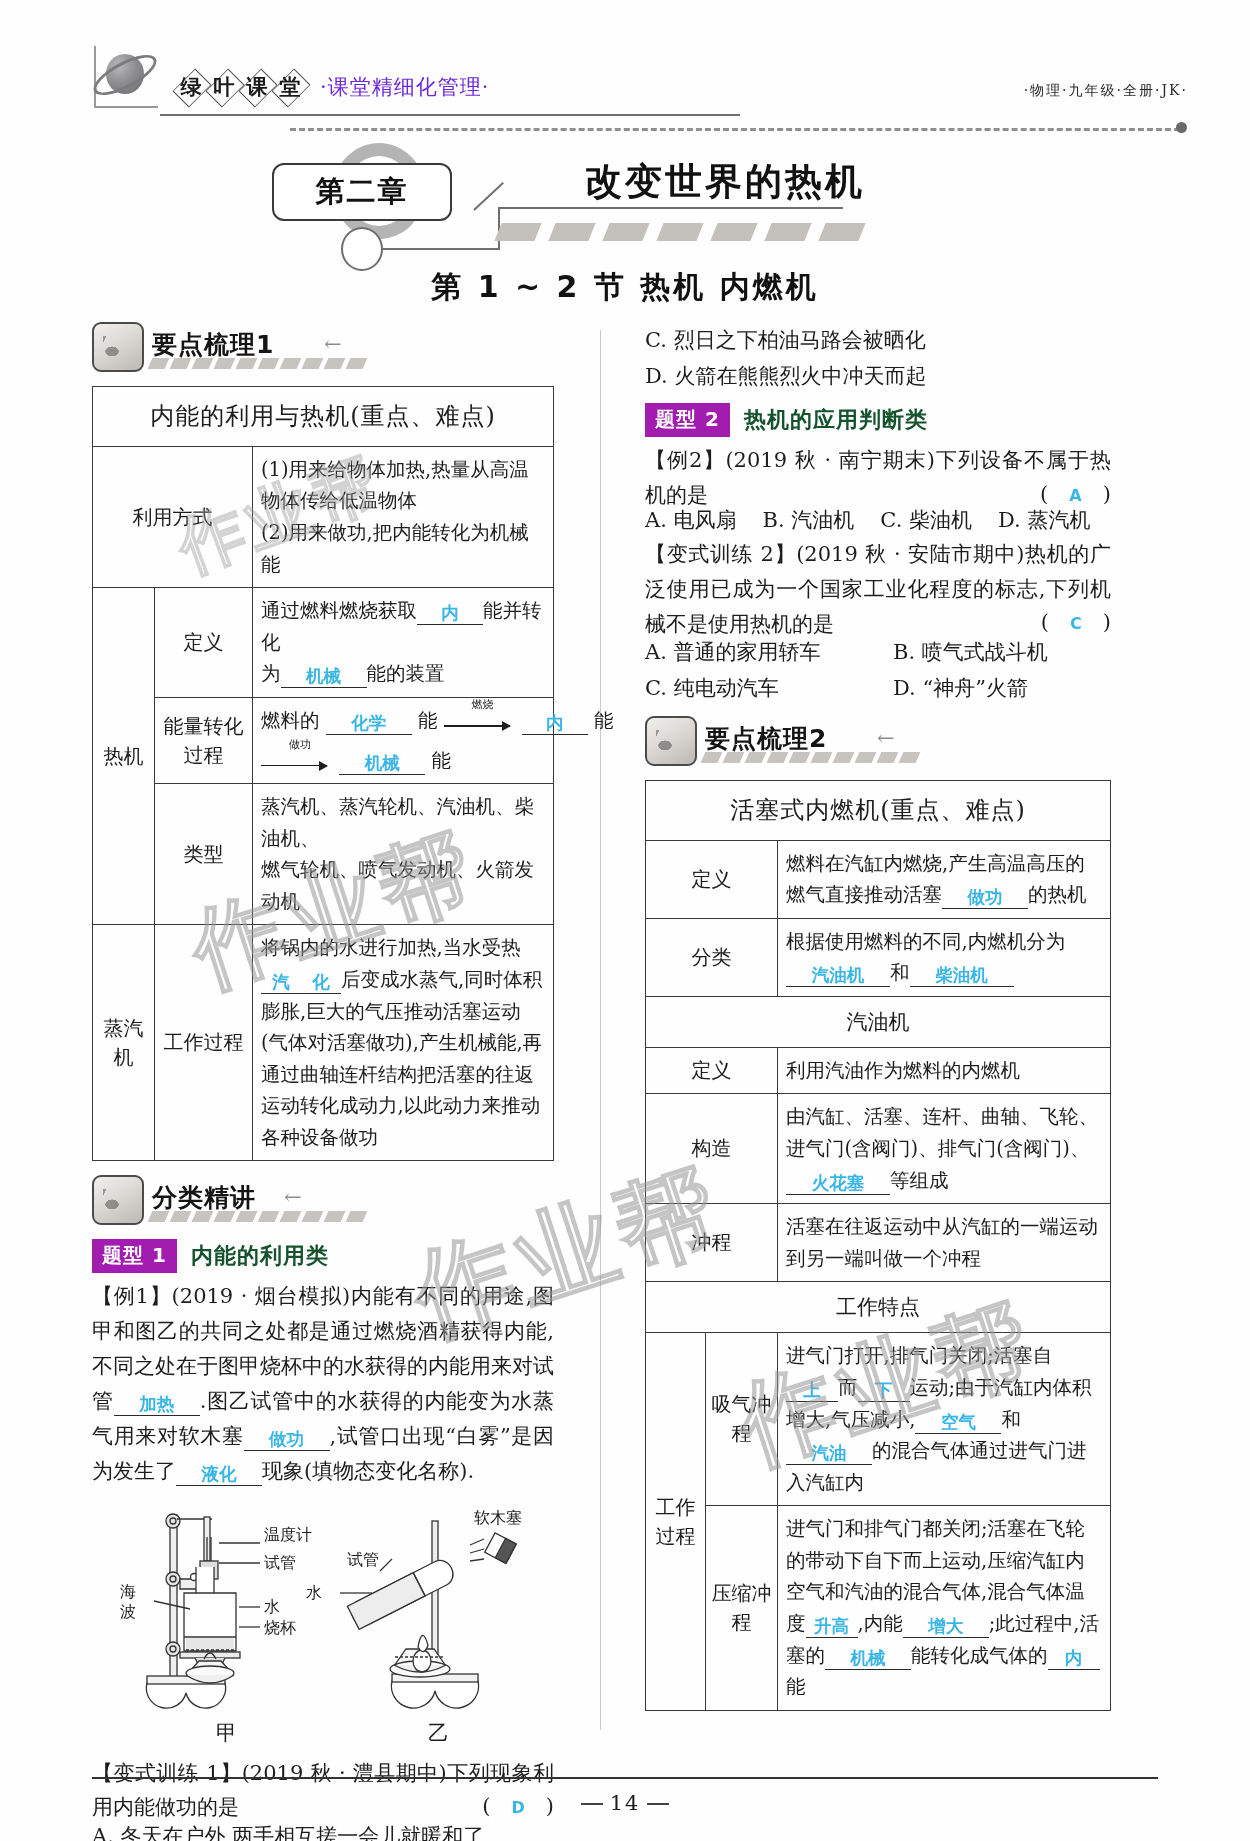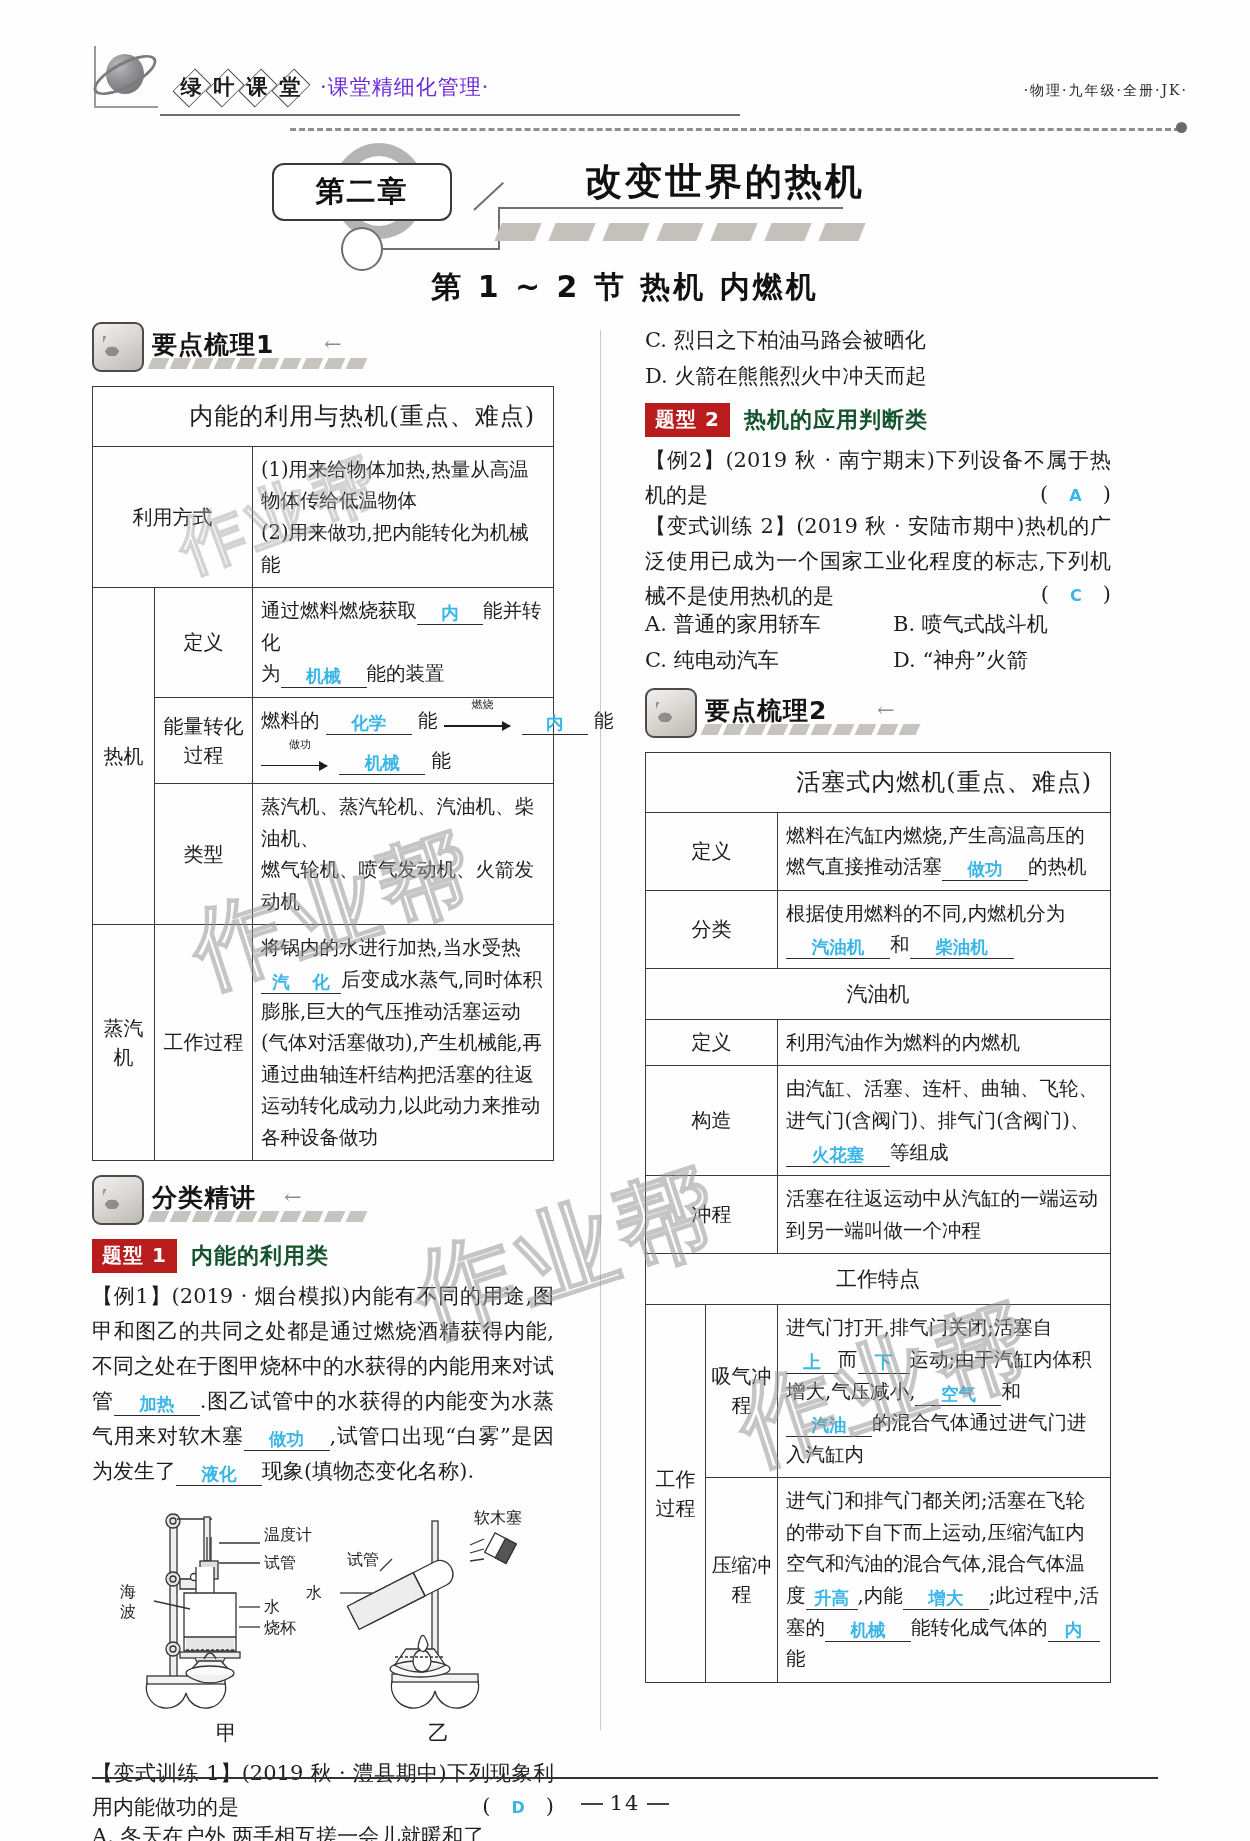--- a/index.html
+++ b/index.html
@@ -157,21 +157,21 @@
   table.kb {
     width:100%; border-collapse:collapse; table-layout:fixed;
     font-family:"DejaVu Serif","Liberation Serif",serif;
   }
   table.kb td {
     border:1.6px solid #3a3a3a;
     padding:7px 8px;
     font-size:19.5px; line-height:1.62; vertical-align:middle;
   }
   table.kb td.hd {
-    text-align:right; font-size:24px; padding:10px 18px; letter-spacing:1px;
+    text-align:center; font-size:24px; padding:10px 4px; letter-spacing:1px;
   }
   table.kb td.sub {
     text-align:center; font-size:21px; padding:8px 4px;
   }
   table.kb td.lbl {
     text-align:center; font-size:20px; line-height:1.45; padding:6px 2px;
   }
 
   
   .blk {
@@ -204,21 +204,21 @@
   .arrw .line::after{
     content:""; position:absolute; right:-1px; top:-4px;
     border-left:9px solid #1d1d1d; border-top:5px solid transparent; border-bottom:5px solid transparent;
   }
 
   
   .qtype {
     display:flex; align-items:center; gap:14px; margin:10px 0 6px 0;
   }
   .qtype .tag {
-    background:#b91c1c; color:#fff; padding:3px 10px 4px 10px;
+    background:#a21caf; color:#fff; padding:3px 10px 4px 10px;
     font-family:"DejaVu Sans","Liberation Sans",sans-serif;
     font-weight:bold; font-size:20px; letter-spacing:1px;
   }
   .qtype .name {
     font-family:"DejaVu Sans","Liberation Sans",sans-serif;
     font-weight:bold; font-size:22px; letter-spacing:1px; color:#14532d;
   }
   p.body {
     margin:3px 0; font-size:21px; line-height:1.66; text-align:justify;
   }
@@ -532,20 +532,26 @@
       <span class="tag">题型 2</span>
       <span class="name">热机的应用判断类</span>
     </div>
 
     <p class="body">【例2】(2019 秋 · 南宁期末)下列设备不属于热机的是</p>
     <div style="text-align:right;margin-top:-34px">
       <span style="font-size:21px">(</span>
       <b style="color:#39b5e6;font-family:'DejaVu Sans',sans-serif;padding:0 16px">A</b>
       <span style="font-size:21px">)</span>
     </div>
+    <div class="opts-inline">
+      <span>A. 电风扇</span>
+      <span>B. 汽油机</span>
+      <span>C. 柴油机</span>
+      <span>D. 蒸汽机</span>
+    </div>
 
     <p class="body">【变式训练 2】(2019 秋 · 安陆市期中)热机的广泛使用已成为一个国家工业化程度的标志,下列机械不是使用热机的是</p>
     <div style="text-align:right;margin-top:-34px">
       <span style="font-size:21px">(</span>
       <b style="color:#39b5e6;font-family:'DejaVu Sans',sans-serif;padding:0 16px">C</b>
       <span style="font-size:21px">)</span>
     </div>
     <div class="opt opt2">
       <span>A. 普通的家用轿车</span>
       <span>B. 喷气式战斗机</span>

